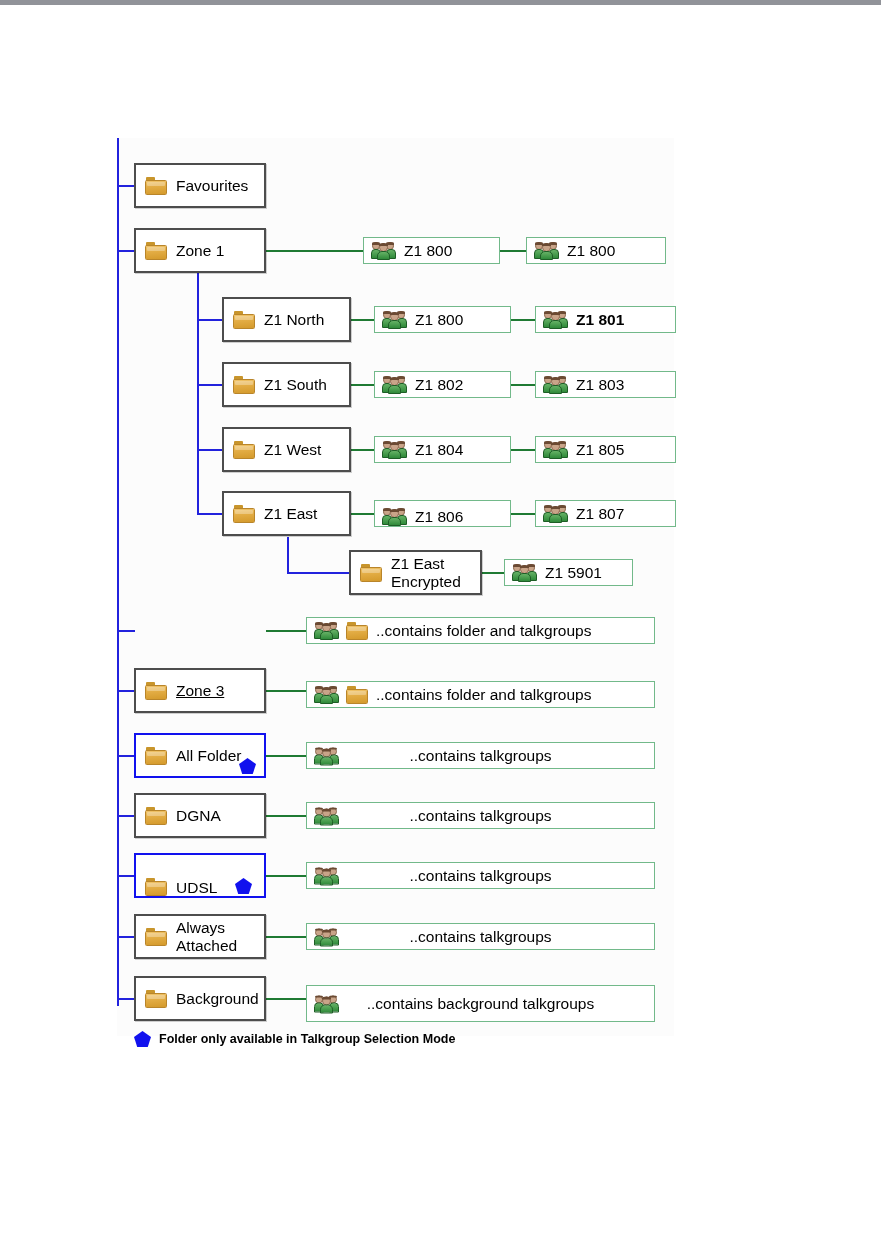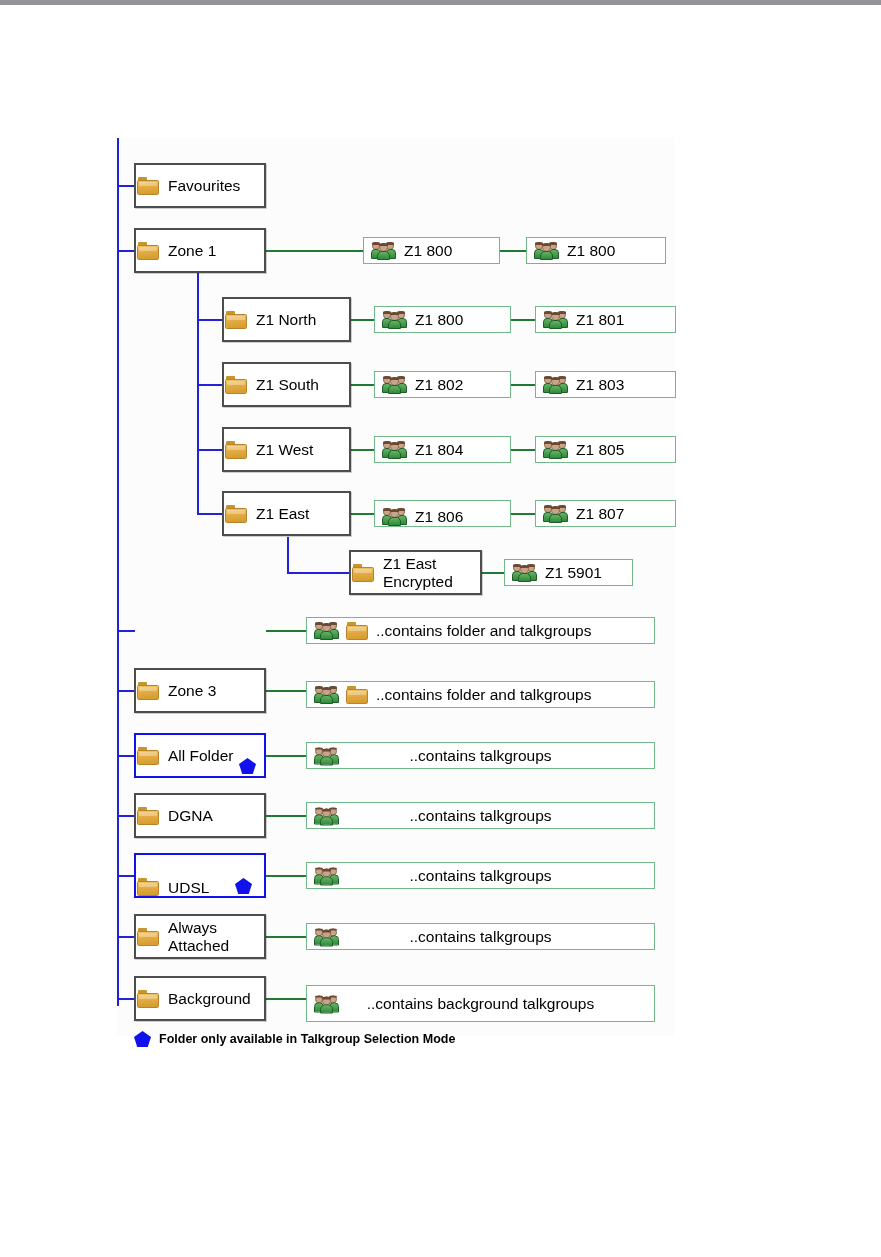--- a/index.html
+++ b/index.html
@@ -19,21 +19,21 @@
   .hline{position:absolute;background:#2222dd;height:2px;}
   .gline{position:absolute;background:#1f7a33;height:2px;}
 
   
   .fbox{
     position:absolute;
     box-sizing:border-box;
     background:#ffffff;
     border:2px solid #4d4d4d;
     display:flex;align-items:center;
-    padding-left:1px;
+    padding-left:9px;
     font-size:15.5px;color:#000;
     box-shadow:1px 1px 0 rgba(0,0,0,.18);
   }
   .fbox.sel{border:2px solid #1111ee;box-shadow:none;}
   .fbox .lbl{margin-left:9px;line-height:1.12;white-space:pre-line;}
 
   
   .tbox{
     position:absolute;
     box-sizing:border-box;
@@ -158,21 +158,21 @@
 
   <div class="fbox" style="left:134px;top:228px;width:132px;height:45px;">
     <span class="folder">
         <span class="tab"></span>
         <span class="body"></span>
       </span>
     <span class="lbl">Zone 1</span>
   </div>
 
 
-  <div class="fbox" style="left:134px;top:668px;width:132px;height:45px;">
+  <div class="fbox" style="left:134px;top:668px;width:132px;height:45px;text-decoration:underline;">
     <span class="folder">
         <span class="tab"></span>
         <span class="body"></span>
       </span>
     <span class="lbl">Zone 3</span>
   </div>
 
   <div class="fbox sel" style="left:134px;top:733px;width:132px;height:45px;">
     <span class="folder">
         <span class="tab"></span>
@@ -286,21 +286,21 @@
         <i class="h p1h"></i>
         <i class="b p1b"></i>
         <i class="h p3h"></i>
         <i class="b p3b"></i>
         <i class="h p2h"></i>
         <i class="b p2b"></i>
       </span>
     <span class="lbl">Z1 800</span>
   </div>
 
-  <div class="tbox" style="left:535px;top:306px;width:141px;height:27px;">
+  <div class="tbox" style="left:535px;top:306px;width:141px;height:27px;font-weight:bold;">
     <span class="people">
         <i class="h p1h"></i>
         <i class="b p1b"></i>
         <i class="h p3h"></i>
         <i class="b p3b"></i>
         <i class="h p2h"></i>
         <i class="b p2b"></i>
       </span>
     <span class="lbl">Z1 801</span>
   </div>

